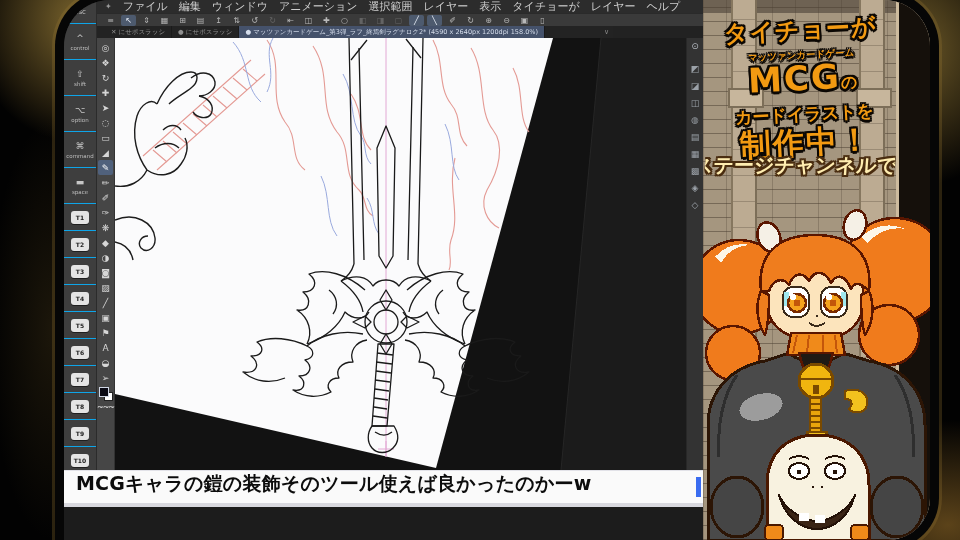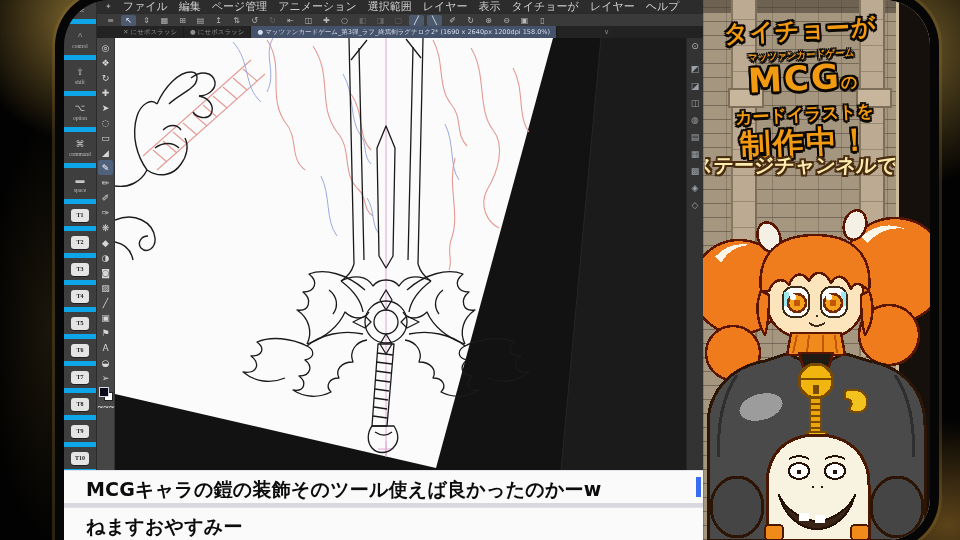--- a/index.html
+++ b/index.html
@@ -17,21 +17,21 @@
   }
 
   .screen { position:absolute; left:64px; top:0; width:866px; height:540px;
     background:#1c1c1c; border-radius:46px 46px 42px 0 / 46px 46px 42px 0;
     overflow:hidden; box-shadow:0 0 0 9px #060606, 0 0 0 12px rgba(150,120,50,.28); }
 
   
   .edge-kbd { position:absolute; left:0; top:0; width:33px; height:470px;
     background:#3e3e3e; border-right:1px solid #2b2b2b; display:flex; flex-direction:column; }
   .ek-key { flex:0 0 auto; display:flex; flex-direction:column; align-items:center;
-    justify-content:center; color:#c6c6c6; border-bottom:5px solid #0ea5e9;font-family:Liberation Serif, serif; }
+    justify-content:center; color:#c6c6c6; border-bottom:1px solid #0ea5e9; }
   .ek-esc { height:24px; font-size:7px; }
   .ek-mod { height:36px; }
   .ek-mod .ic { font-size:9px; line-height:10px; }
   .ek-mod .lb { font-size:5.5px; margin-top:2px; color:#bdbdbd; }
   .ek-t { height:27px; }
   .ek-t .cap { width:18px; height:13px; background:#e4e4e4; color:#222; border-radius:3px;
     font-size:6px; font-weight:bold; display:flex; align-items:center; justify-content:center;
     box-shadow:0 1px 0 rgba(0,0,0,.5); }
 
   
@@ -40,21 +40,21 @@
     display:flex; align-items:center; gap:11px; padding:0 8px; }
   .menubar .lead { color:#9a9a9a; font-size:8px; }
   .menu-item { color:#cfcfcf; font-size:11px; white-space:nowrap; }
   .toolbar { position:absolute; left:0; top:13px; width:606px; height:13px; background:#3a3a3a;
     display:flex; align-items:center; gap:3px; padding:0 6px; border-top:1px solid #2a2a2a; }
   .tb { width:15px; height:11px; display:flex; align-items:center; justify-content:center;
     color:#b9b9b9; font-size:8px; border-radius:2px; }
   .tb.active { background:#4d5a6e; color:#e8eef8; }
   .tb.disabled { opacity:.32; }
   .tabbar { position:absolute; left:0; top:26px; width:516px; height:12px; background:#232323;
-    display:flex; align-items:center; padding-left:20px; }
+    display:flex; align-items:center; padding-left:8px; }
   .tab { color:#8f8f8f; font-size:6.5px; padding:0 6px; height:12px; display:flex;
     align-items:center; white-space:nowrap; border-right:1px solid #1a1a1a; }
   .tab.active { background:#45526b; color:#d5ddeb; }
   .tab-chevron { margin-left:auto; color:#888; font-size:7px; padding-right:4px; }
 
   .workarea { position:absolute; left:0; top:38px; width:606px; height:432px; display:flex; }
   .toolstrip { width:18px; height:432px; background:#464646; display:flex; flex-direction:column;
     align-items:center; padding-top:2px; border-right:1px solid #333; }
   .tool { width:15px; height:15px; flex:0 0 auto; display:flex; align-items:center; justify-content:center;
     color:#d6d6d6; font-size:9px; border-radius:2px; }
@@ -66,21 +66,21 @@
   .canvas { position:relative; width:571px; height:432px; background:#121212; overflow:hidden; }
   .canvas svg { position:absolute; inset:0; }
   .rightbar { width:17px; height:432px; background:#333; display:flex; flex-direction:column;
     align-items:center; padding-top:3px; gap:7px; border-left:1px solid #282828; }
   .rb { color:#9ba1a8; font-size:9px; line-height:10px; }
   .rb:first-child { margin-bottom:6px; color:#b5bbc2; }
 
   
   .captions { position:absolute; left:0; top:470px; width:645px; height:70px; z-index:5; }
   .cap-row { position:relative; width:645px; height:33px; background:#fafafa; display:flex;
-    align-items:flex-end; padding-left:22px; border-top:1px solid #e2e2e8; }
+    align-items:flex-start; padding-left:12px; border-top:1px solid #e2e2e8; }
   .cap-row.r1 { height:33px; }
   .cap-row.r2 { top:0; height:33px; margin-top:4px; }
   .cap-gap { position:absolute; left:0; top:33px; width:645px; height:4px; background:#d8d8de; }
   .cap-text { font-size:19px; font-weight:bold; color:#0c0c0c; letter-spacing:.2px; white-space:nowrap; }
   .caret { position:absolute; right:8px; top:6px; width:5px; height:20px; }
 
   
   .overlay { position:absolute; left:639px; top:0; width:227px; height:540px; z-index:6;
     background:#a2937e; overflow:hidden; }
   .bricks { position:absolute; inset:0;
@@ -174,21 +174,21 @@
         <div class="ek-key ek-t">
           <div class="cap">T10</div>
         </div>
       </div>
 
     <div class="app">
       <div class="menubar" id="menuBar">
         <span class="lead">✦</span>
       <span class="menu-item">ファイル</span>
           <span class="menu-item">編集</span>
-          <span class="menu-item">ページ管理</span>
+          <span class="menu-item">ウィンドウ</span>
           <span class="menu-item">アニメーション</span>
           <span class="menu-item">選択範囲</span>
           <span class="menu-item">レイヤー</span>
           <span class="menu-item">表示</span>
           <span class="menu-item">タイチョーが</span>
           <span class="menu-item">レイヤー</span>
           <span class="menu-item">ヘルプ</span>
         </div>
       <div class="toolbar" id="toolBar">
           <div class="tb">≡</div>
@@ -213,21 +213,21 @@
           <div class="tb">✐</div>
           <div class="tb">↻</div>
           <div class="tb">⊕</div>
           <div class="tb">⊖</div>
           <div class="tb">▣</div>
           <div class="tb">▯</div>
         </div>
       <div class="tabbar" id="tabBar">
           <div class="tab">✕ にせポスラッシ</div>
           <div class="tab">● にせポスラッシ</div>
-          <div class="tab active">● マッツァンカードゲーム_第3弾_ラフ_終焉剣ラグナロク2* (1690 x 2640px 1200dpi 158.0%)</div>
+          <div class="tab active">● マッツァンカードゲーム_第3弾_ラフ_終焉剣ラグナロク2* (4590 x 2640px 1200dpi 158.0%)</div>
           <span class="tab-chevron">∨</span>
         </div>
 
       <div class="workarea">
         <div class="toolstrip" id="toolStrip">
             <div class="tool">◎</div>
             <div class="tool">❖</div>
             <div class="tool">↻</div>
             <div class="tool">✚</div>
             <div class="tool">➤</div>
@@ -355,23 +355,20 @@
           </div>
       </div>
     </div>
 
     <div class="captions">
       <div class="cap-row r1">
         <span class="cap-text">MCGキャラの鎧の装飾そのツール使えば良かったのかーw</span>
         <span class="caret" id="capCaret" style="background: rgb(58, 108, 240);"></span>
       </div>
       <div class="cap-gap"></div>
-      <div class="cap-row r2">
-        <span class="cap-text">ねますおやすみー</span>
-      </div>
     </div>
 
     <div class="overlay">
       <div class="bricks"></div>
       <div class="pillar p1">
           <div class="capital"></div>
         </div>
       <div class="pillar p2">
           <div class="capital"></div>
         </div>

